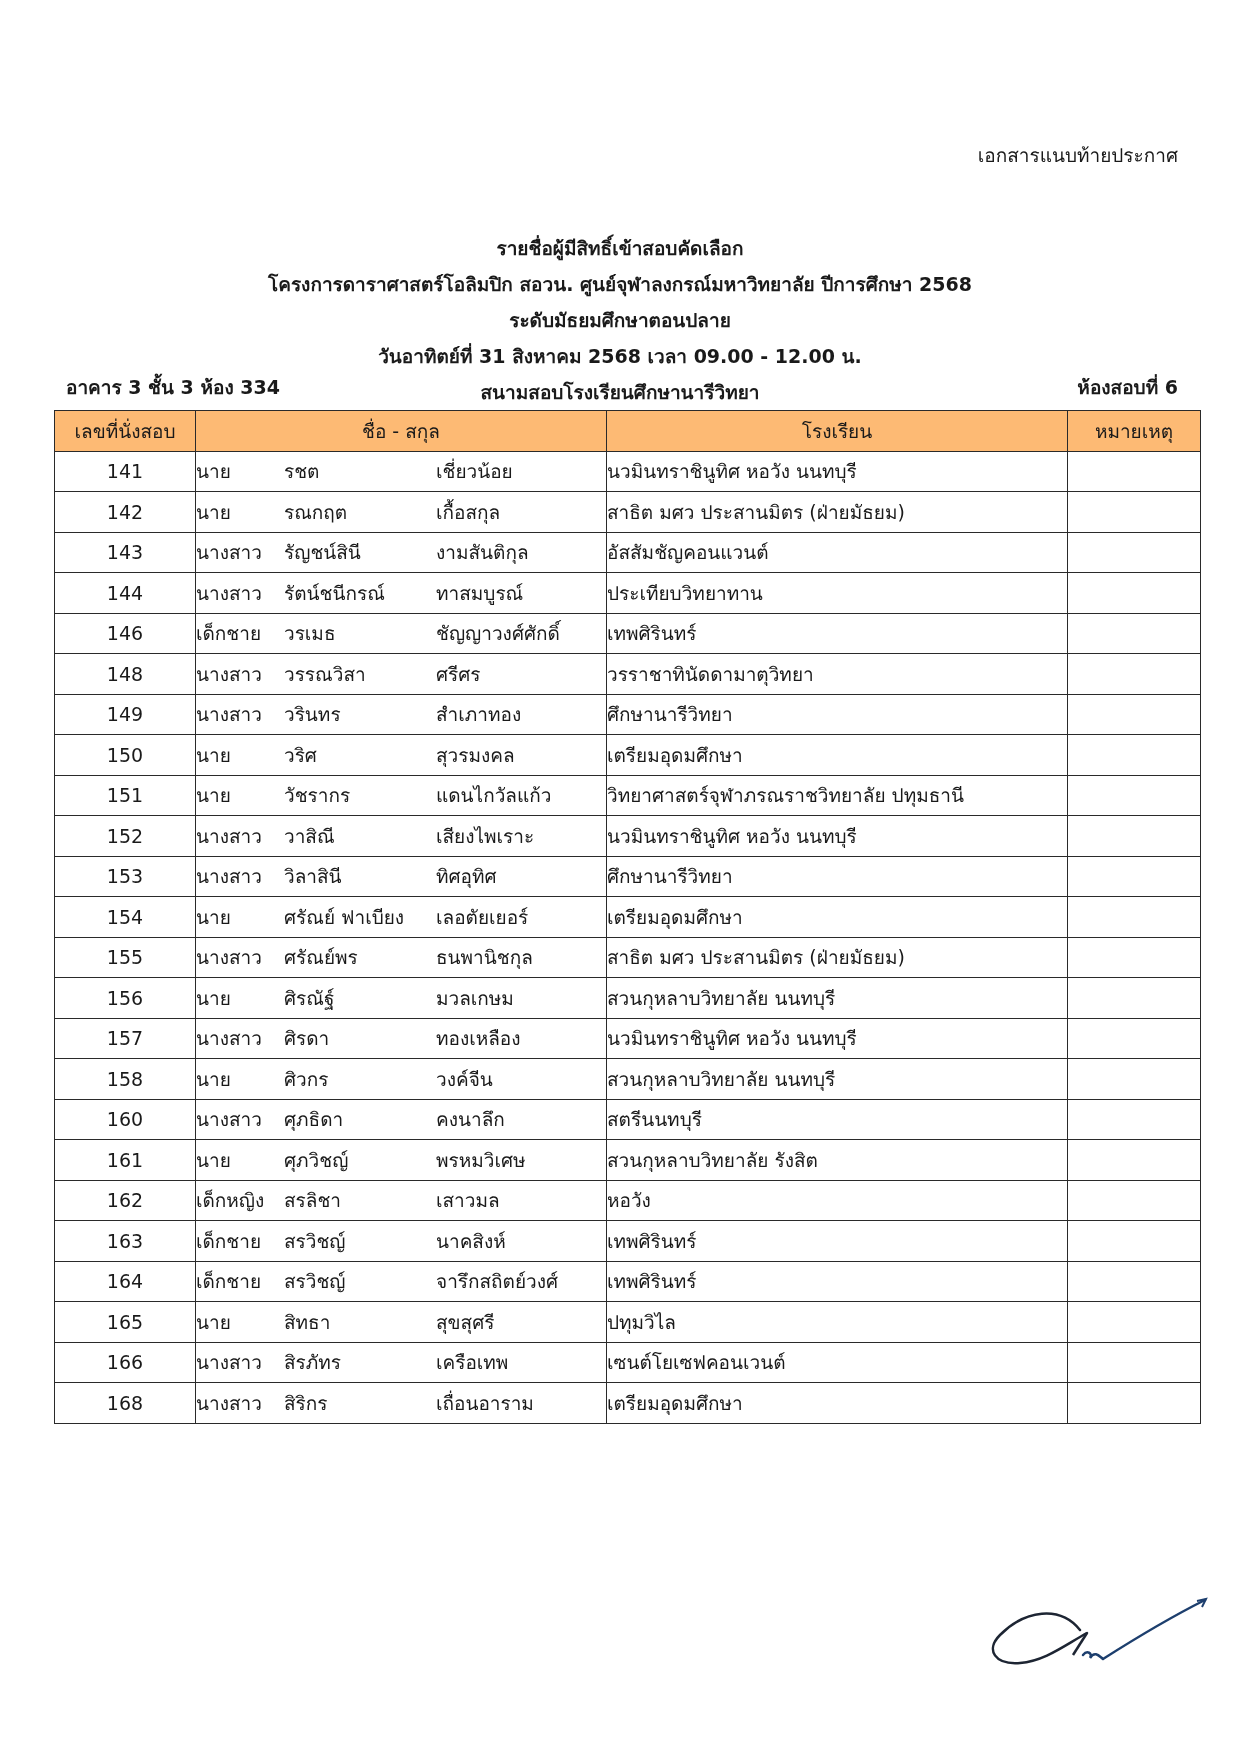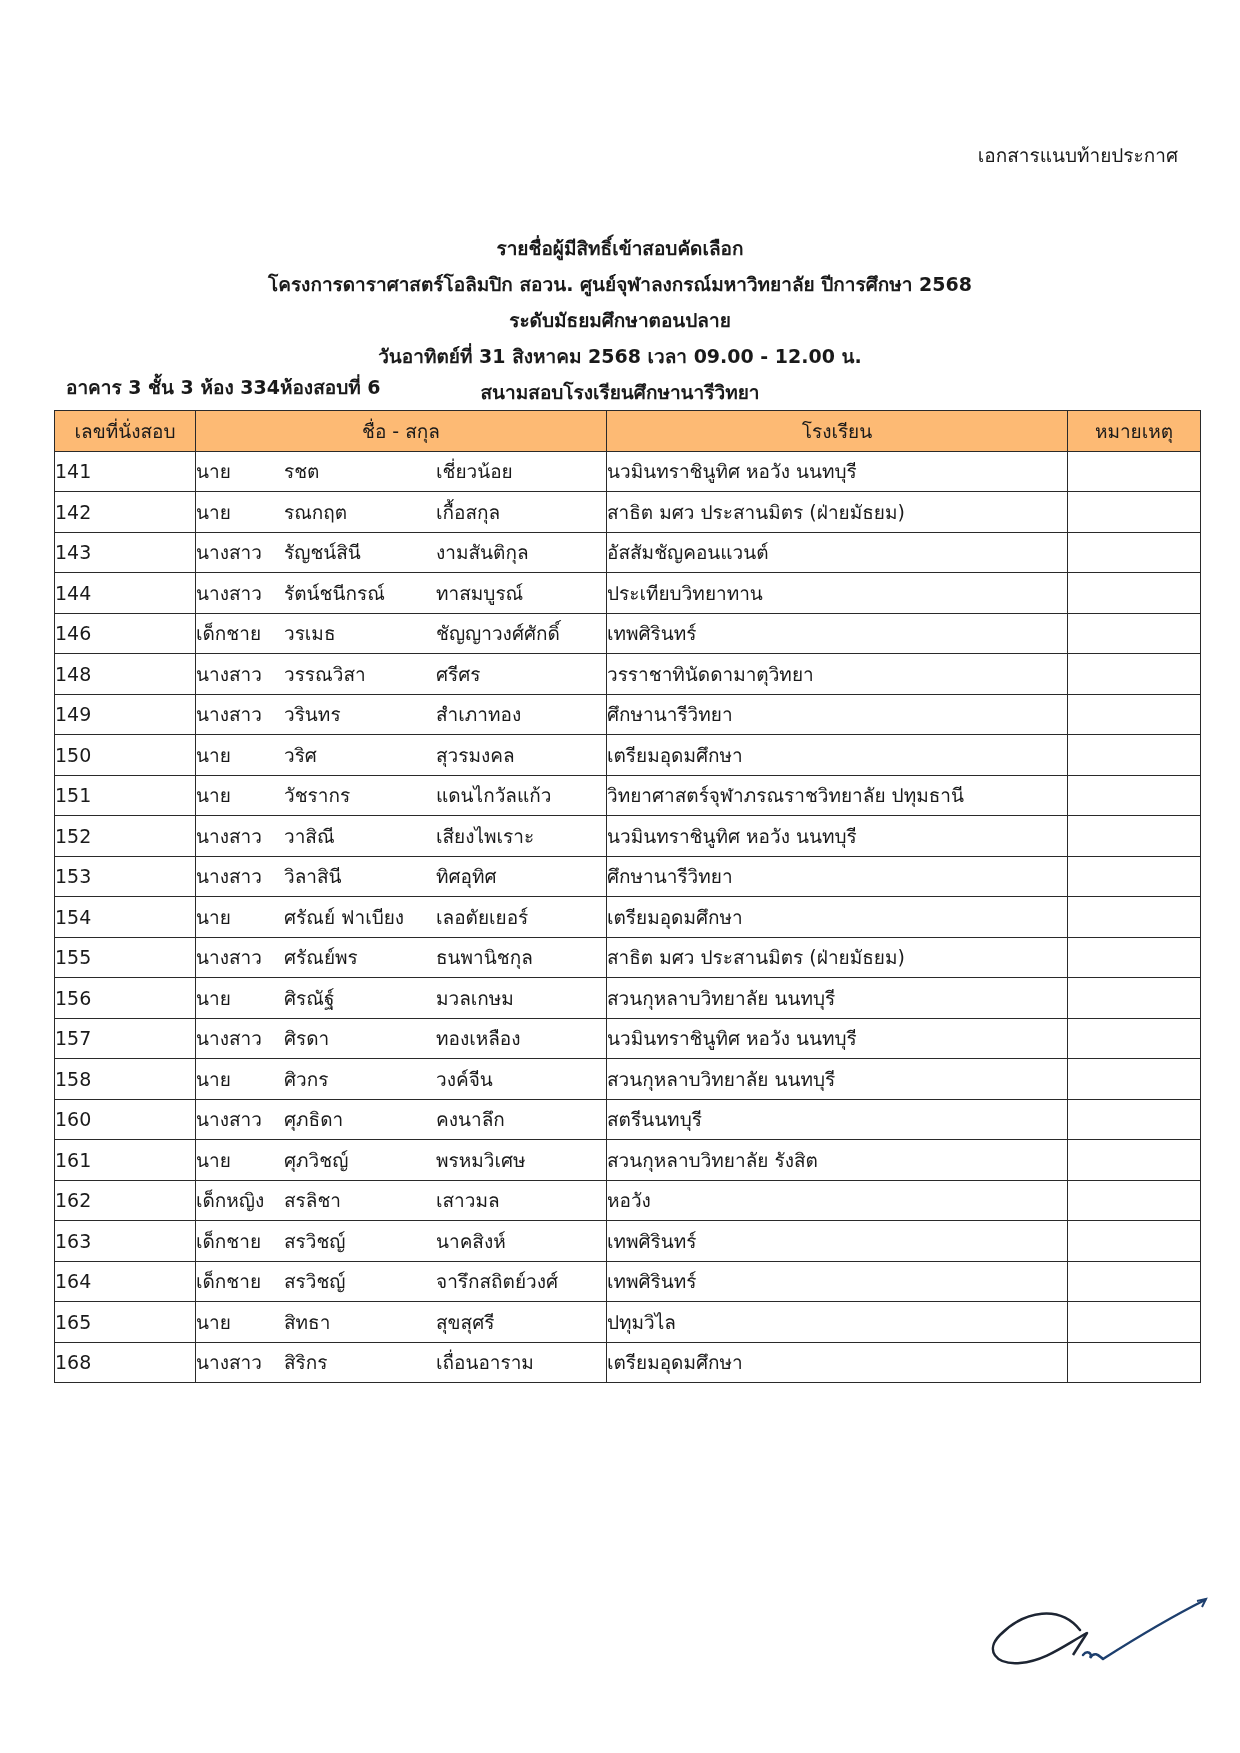--- a/index.html
+++ b/index.html
@@ -12,34 +12,34 @@
       position: absolute; right: 62px; top: 140px;
       font-size: 19px;
     }
     .titles {
       position: absolute; left: 0; right: 0; top: 182px;
       text-align: center; font-weight: bold; font-size: 19px; margin-top: 48px;
     }
     .titles div { height: 36px; line-height: 36px; }
     .room-line {
       position: absolute; left: 66px; right: 62px; top: 372px;
-      display: flex; 
+      display: flex; justify-content: space-between;
       font-weight: bold; font-size: 19px;
     }
     table.roster {
       position: absolute; left: 54px; top: 410px;
       width: 1146px; border-collapse: collapse;
       font-size: 19px; table-layout: fixed;
     }
     table.roster th, table.roster td {
       border: 1.5px solid #2a2a2a; height: 39.5px; padding: 0;
       vertical-align: middle;
     }
     table.roster th { background: #fdba74; font-weight: normal; text-align: center; }
-    td.seat { text-align: left; }
+    td.seat { text-align: center; }
     td.name { padding-left: 12px; }
     td.name span { display: inline-block; }
     td.name .prefix { width: 88px; }
     td.name .first { width: 152px; }
     td.school { padding-left: 10px; white-space: nowrap; overflow: hidden; }
     .signature {
       position: absolute; left: 965px; top: 1595px; width: 250px; height: 110px;
     }
   </style>
 </head>
@@ -202,20 +202,26 @@
         <td class="school">เทพศิรินทร์</td>
         <td class="note"></td>
       </tr>
       <tr>
         <td class="seat">165</td>
         <td class="name"><span class="prefix">นาย</span><span class="first">สิทธา</span><span class="last">สุขสุศรี</span></td>
         <td class="school">ปทุมวิไล</td>
         <td class="note"></td>
       </tr>
       <tr>
+        <td class="seat">166</td>
+        <td class="name"><span class="prefix">นางสาว</span><span class="first">สิรภัทร</span><span class="last">เครือเทพ</span></td>
+        <td class="school">เซนต์โยเซฟคอนเวนต์</td>
+        <td class="note"></td>
+      </tr>
+      <tr>
         <td class="seat">168</td>
         <td class="name"><span class="prefix">นางสาว</span><span class="first">สิริกร</span><span class="last">เถื่อนอาราม</span></td>
         <td class="school">เตรียมอุดมศึกษา</td>
         <td class="note"></td>
       </tr>
     </tbody>
 </table>
 
 <svg class="signature" viewBox="0 0 250 110">
   <path d="M115 35 C95 10 60 15 35 40 C20 55 30 70 55 68 C80 66 100 50 122 38" fill="none" stroke="#1d2533" stroke-width="2.5" stroke-linecap="round"></path>

